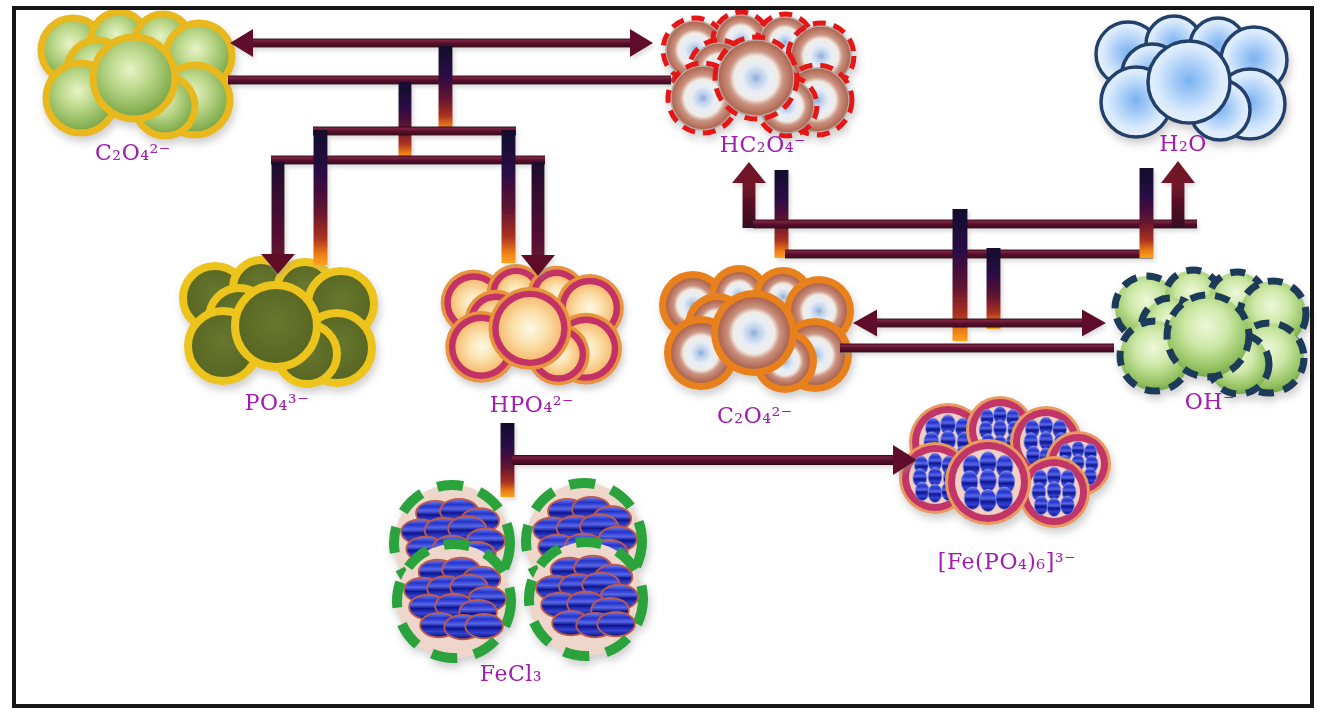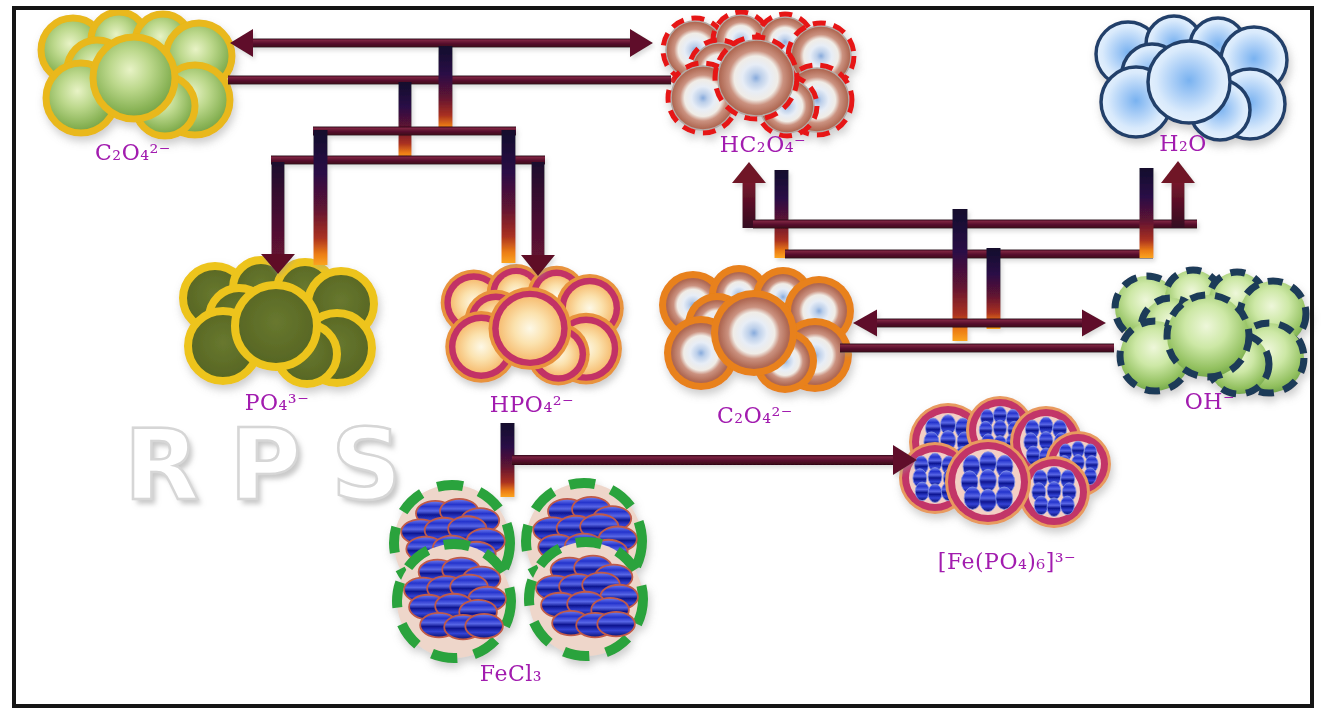--- a/index.html
+++ b/index.html
@@ -24,21 +24,20 @@
   .lbl{
     position:absolute;transform:translate(-50%,-50%);
     font-size:22px;color:#a21caf;white-space:nowrap;letter-spacing:0.5px;
   }
 </style>
 </head>
 <body>
 
 <div class="stage">
 
-  <div class="watermark">RPS</div>
 
   <svg class="scheme" width="1323" height="714" viewBox="0 0 1323 714">
     <defs>
 
       <linearGradient id="gH" x1="0" y1="0" x2="0" y2="1">
         <stop offset="0" stop-color="#30081a"></stop>
         <stop offset="0.2" stop-color="#7c2240"></stop>
         <stop offset="0.5" stop-color="#5c1130"></stop>
         <stop offset="0.85" stop-color="#43091e"></stop>
         <stop offset="1" stop-color="#2a0512"></stop>

